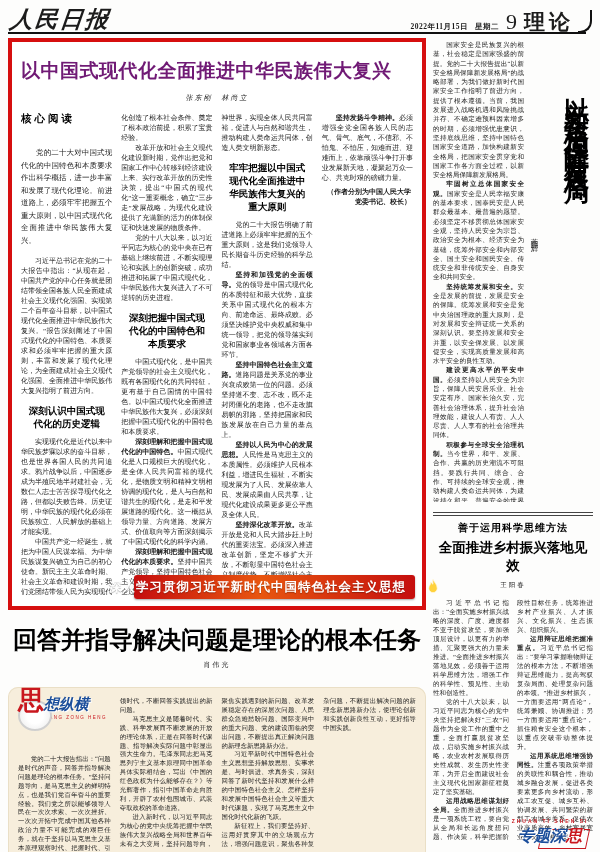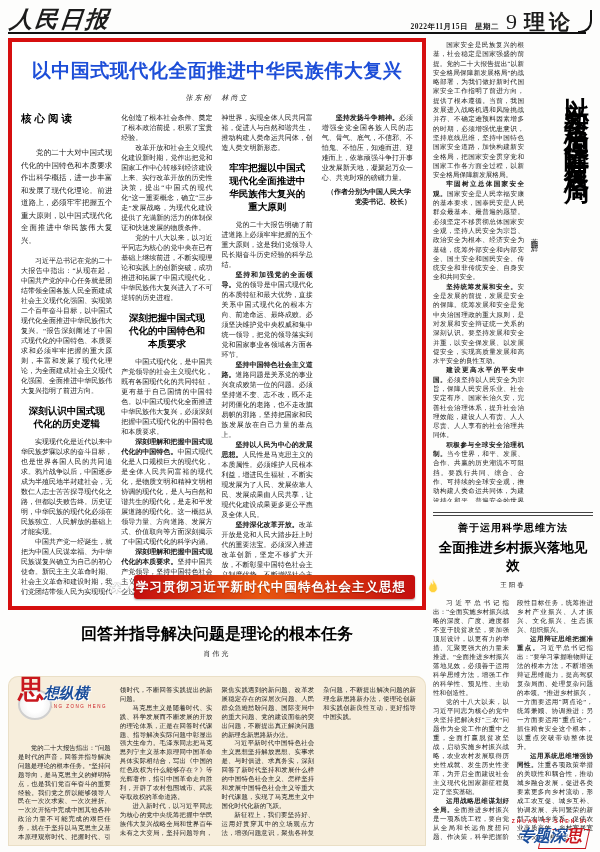--- a/index.html
+++ b/index.html
@@ -17,21 +17,21 @@
   .hdr-date{font-size:7.5px;font-weight:700;letter-spacing:.5px;}
   .hdr-pageno{font-size:22px;font-family:"Liberation Serif",serif;}
   .hdr-section{font-size:21px;font-weight:700;letter-spacing:4px;font-family:"Liberation Serif",serif;}
   .hdr-rule{position:absolute;left:8px;top:32px;width:578px;border-top:2px solid #111;}
   .hdr-hook{position:absolute;right:8px;top:10px;width:14px;height:23px;
     border-right:2px solid #111;border-bottom:2px solid #111;border-bottom-right-radius:12px;}
   
   .feature{position:absolute;left:8px;top:38px;width:418px;height:572px;
     border:4px solid var(--red);background:#fff;padding:8px 9px 0;}
   .f-title{font-family:Liberation Mono, monospace;font-weight:700;font-size:19px;
-    letter-spacing:.5px;text-align:center;margin-top:8px;color:#1d4ed8;}
+    letter-spacing:.5px;margin-top:8px;color:#701a75;}
   .f-byline{text-align:center;font-size:7px;letter-spacing:2px;margin-top:9px;font-style:italic;}
   .f-body{margin-top:10px;height:485px;column-count:4;column-gap:9px;column-fill:auto;
     font-size:7px;line-height:10px;text-align:justify;overflow:hidden;}
   .core{margin-bottom:9px;break-inside:avoid;}
   .core-label{font-family:"Liberation Sans",sans-serif;font-weight:700;font-size:10.5px;
     letter-spacing:3px;margin-bottom:24px;color:#000;}
   .core-text{font-size:7.5px;line-height:12.5px;text-indent:2em;text-align:justify;}
   .tblock{text-indent:2em;text-align:justify;}
   .tblock .lead{font-weight:700;font-family:"Liberation Sans",sans-serif;}
   .t-h{font-family:"Liberation Sans",sans-serif;font-weight:700;font-size:9.5px;line-height:13px;
@@ -67,21 +67,21 @@
   .zt-row{position:relative;display:inline-block;margin-top:1px;padding:1px 4px;}
   .zt-row::before{content:"";position:absolute;right:-2px;top:4px;width:46px;height:18px;
     border:1.5px solid var(--logored);transform:skewX(-12deg);}
   .zt-main{position:relative;color:var(--blue);font-weight:700;font-style:italic;font-size:16px;
     font-family:"Liberation Sans",sans-serif;text-shadow:1px 1px 0 #fff;}
   .zt-accent{position:relative;color:var(--logored);font-weight:700;font-style:italic;font-size:16px;
     font-family:"Liberation Sans",sans-serif;text-shadow:1px 1px 0 #fff;}
   
   .bmid{position:absolute;left:8px;top:616px;width:418px;height:236px;}
   .bm-title{text-align:center;font-family:"Liberation Sans",sans-serif;font-weight:700;
-    font-size:16px;color:#000;margin-top:8px;}
+    font-size:24px;color:#000;margin-top:8px;}
   .bm-author{text-align:center;font-size:7px;letter-spacing:2px;margin-top:4px;}
   .bm-panel{margin-top:17px;height:170px;background:var(--cream);border-radius:10px 10px 0 0;
     padding:10px 10px 0;column-count:4;column-gap:9px;column-fill:auto;
     font-size:6.4px;line-height:8.9px;text-align:justify;overflow:hidden;
     box-shadow:inset 0 0 0 1px #eadfc6;}
   .sx-logo{position:relative;height:52px;break-inside:avoid;margin-bottom:6px;}
   .sx-logo::before{content:"";position:absolute;left:0px;top:3px;width:30px;height:27px;
     border:2px solid #cfcfcf;border-radius:50%;background:radial-gradient(circle,#fff 40%,#e9e9e9);}
   .sx-accent{position:relative;color:var(--logored);font-weight:700;font-size:26px;
     font-family:"Liberation Serif",serif;}

